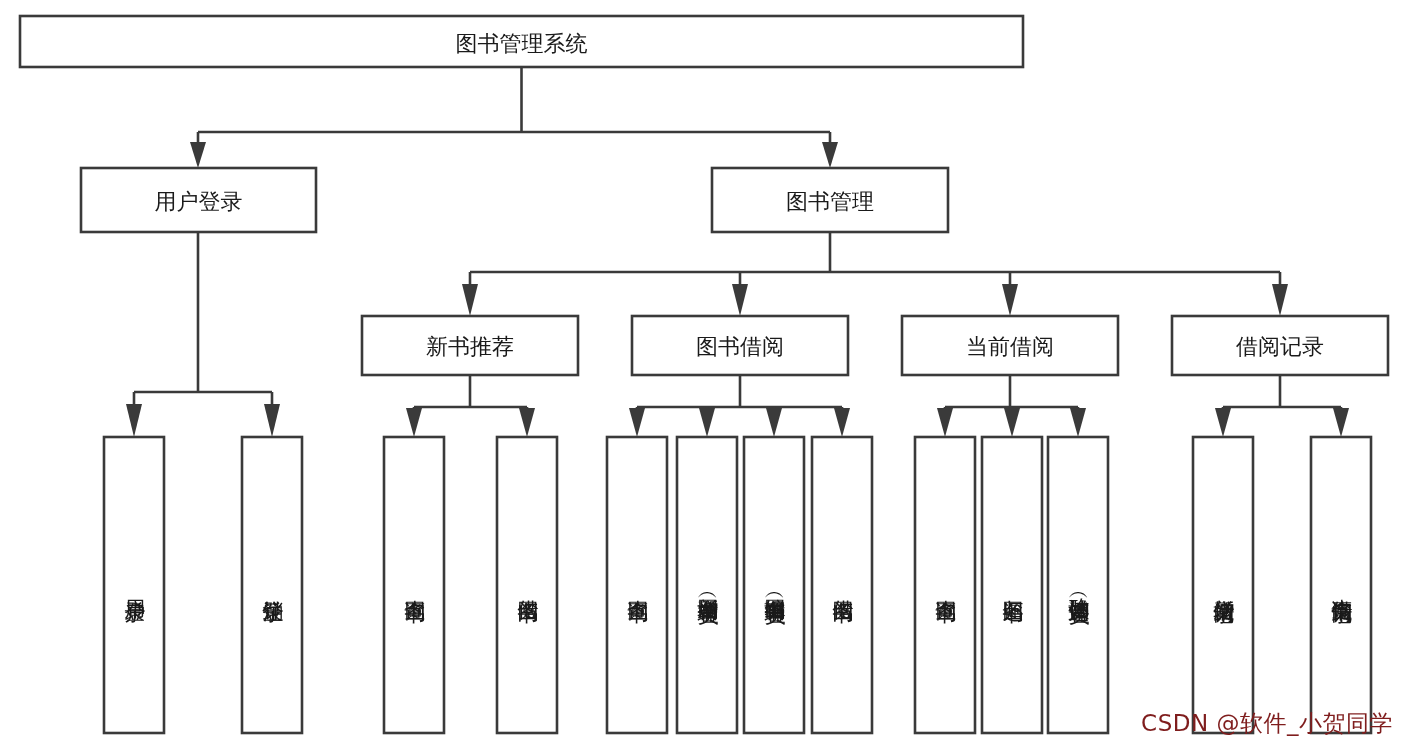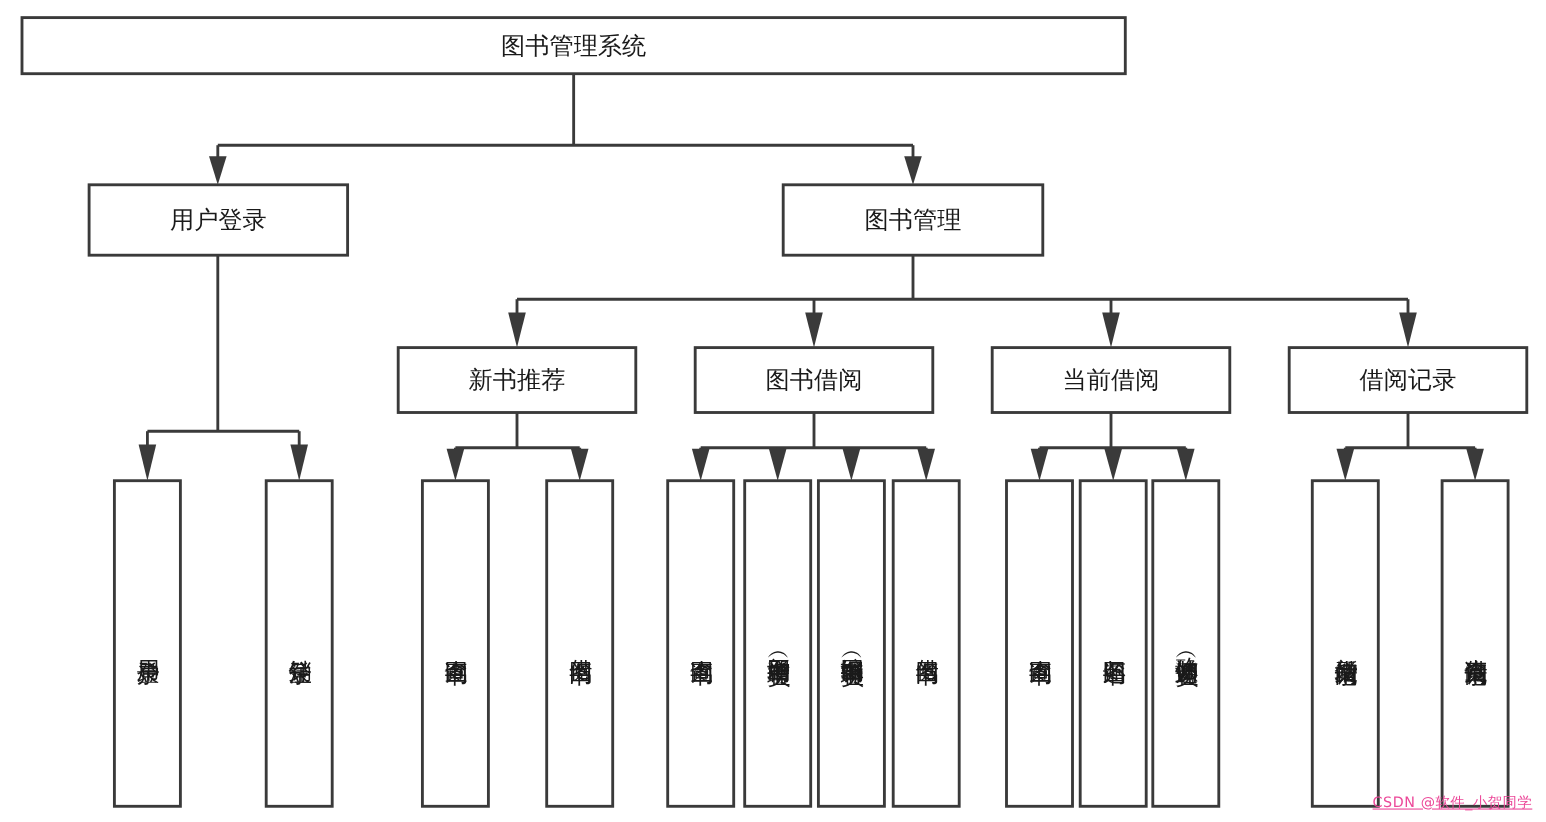--- a/index.html
+++ b/index.html
@@ -70,26 +70,25 @@
     position: absolute;
     display: flex;
     align-items: center;
     justify-content: center;
   }
   #watermark {
     position: absolute;
     right: 12px;
     bottom: 8px;
     font-family: "DejaVu Sans", "Liberation Sans", sans-serif;
-    font-size: 13px;
-    color: #ec4899;
+    font-size: 23px;
+    color: #7f1d1d;
     letter-spacing: 0.5px;
     white-space: nowrap;
     pointer-events: none;
-    text-decoration: underline;
   }
 </style>
 </head>
 <body>
 
 <div id="diagram-root">
 
   <svg id="flowchart" viewBox="0 0 1405 747">
 
     <g>

